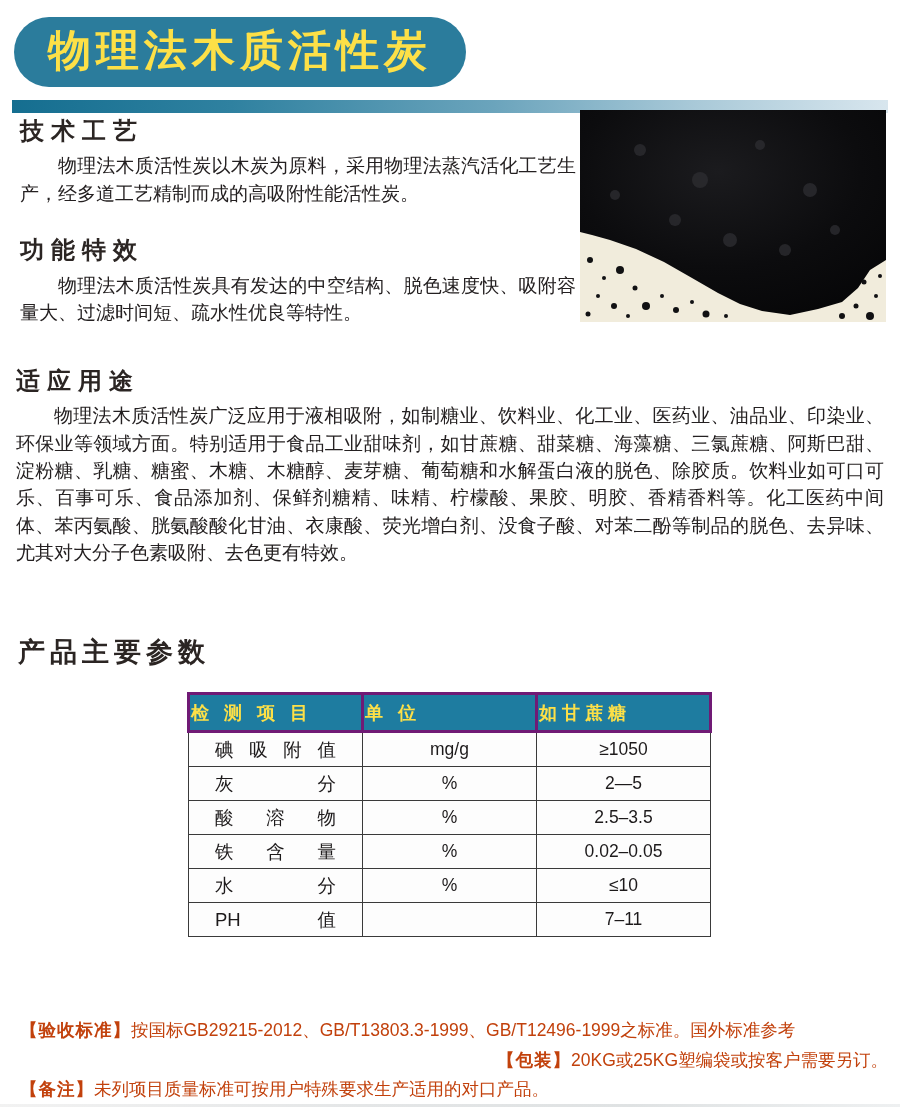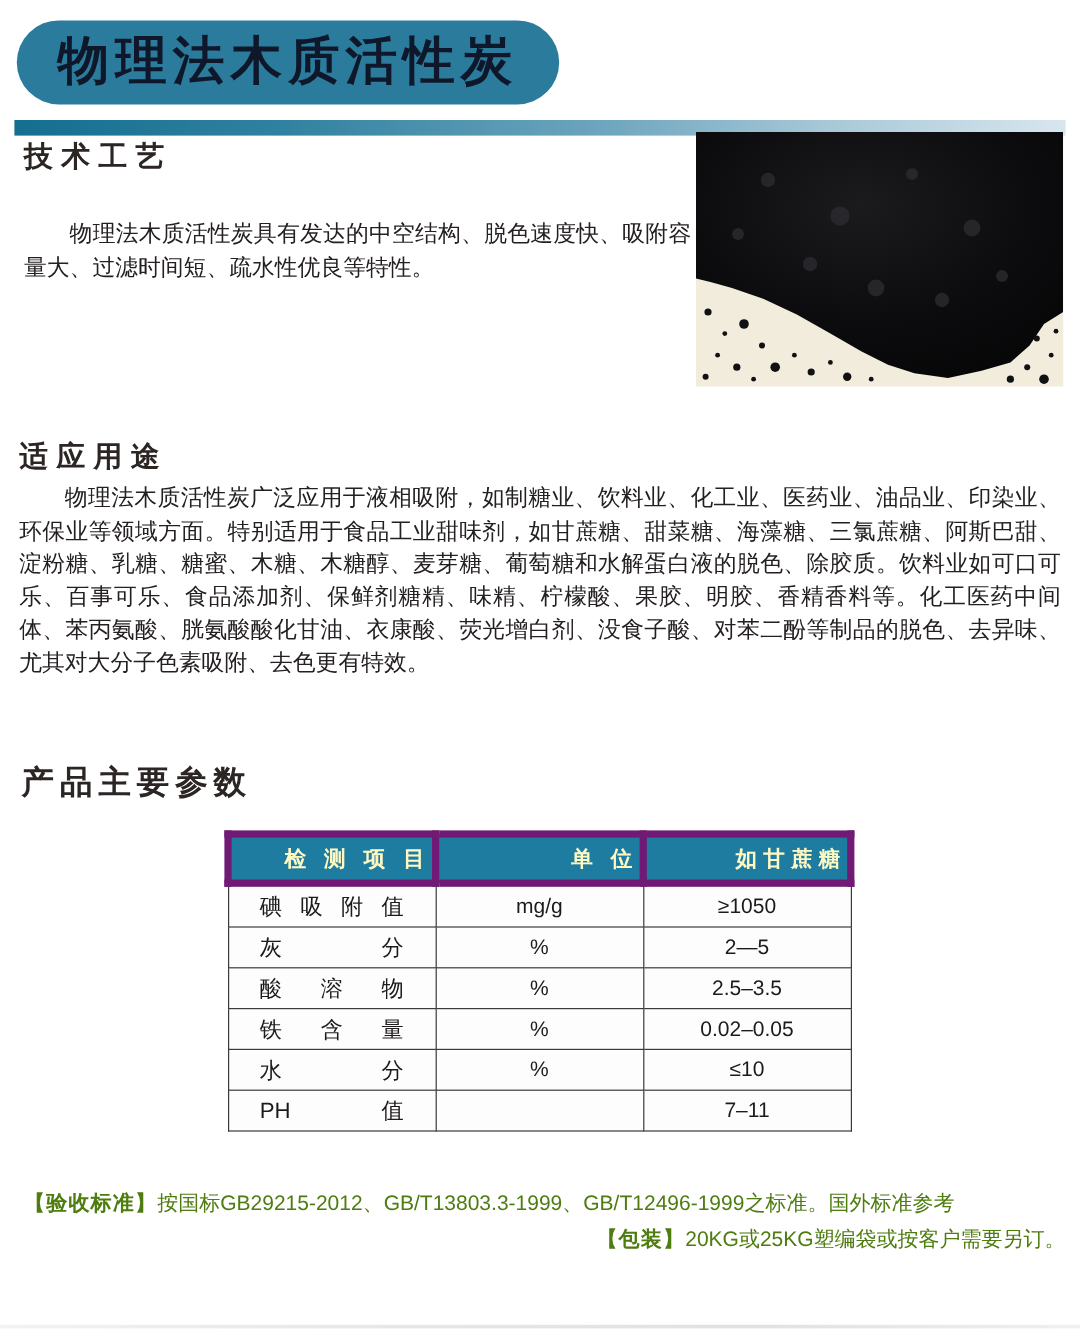--- a/index.html
+++ b/index.html
@@ -8,21 +8,21 @@
     font-family:"Liberation Sans","DejaVu Sans",sans-serif;color:#262220;
     overflow:hidden;
   }
   
   .badge{
     position:absolute;left:14px;top:17px;width:452px;height:70px;
     background:#2b7c9c;border-radius:46px;
     display:flex;align-items:center;justify-content:center;
   }
   .badge span{
-    color:#0f172a;font-size:43px;font-weight:bold;letter-spacing:5px;
+    color:#fde047;font-size:43px;font-weight:bold;letter-spacing:5px;
     white-space:nowrap;transform:translatey(-1px);
   }
   .accent-bar{
     position:absolute;left:12px;top:100px;width:876px;height:13px;
     background:linear-gradient(90deg,#156e90 0%,#2f81a0 25%,#6ba4bc 55%,#a9c9d8 78%,#d8e6ee 100%);
   }
   
   .photo{
     position:absolute;left:580px;top:110px;width:306px;height:212px;
     background:#f1ecdc;overflow:hidden;
@@ -41,33 +41,33 @@
     text-indent:2em;text-align:justify;color:#242021;
   }
   .gap{height:30px;}
   
   .params-h{position:absolute;left:18px;top:638px;}
   table.params{
     position:absolute;left:187px;top:692px;width:525px;
     border-collapse:collapse;table-layout:fixed;
   }
   table.params th{
-    background:#1e7ca0;color:#fef9c3;font-size:18px;font-weight:bold;
-    letter-spacing:5px;height:33px;border:6px solid #701a75;text-align:right;
+    background:#1e7ca0;color:#fde047;font-size:18px;font-weight:bold;
+    letter-spacing:5px;height:33px;border:3px solid #701a75;text-align:left;
   }
   table.params td{
     border:1.5px solid #3a3a3a;height:31px;font-size:17.5px;
     text-align:center;color:#1d1a1b;background:#fdfdfd;
   }
   table.params td.item{
     font-size:18.5px;padding:0 26px;text-align:justify;
     -moz-text-align-last:justify;text-align-last:justify;
   }
   
-  .notes{position:absolute;left:20px;top:989px;width:868px;font-size:17.5px;color:#4d7c0f;}
+  .notes{position:absolute;left:20px;top:1017px;width:868px;font-size:17.5px;color:#c2410c;}
   .note-line{line-height:26px;margin-bottom:3px;white-space:nowrap;}
   .note-line .lbl{font-weight:bold;letter-spacing:1px;}
   .note-indent{padding-left:122px;white-space:nowrap;}
   .note-line.spaced{margin-top:4px;text-align:right;}
   .bottom-rule{
     position:absolute;left:0;bottom:2px;width:900px;height:3px;
     background:linear-gradient(90deg,#f2f2f2,#e4e6e7 40%,#dfe2e3 70%,#eef0f1);
   }
 </style>
 </head>
@@ -122,21 +122,23 @@
         <circle cx="290" cy="206" r="4"></circle>
       <circle cx="296" cy="186" r="2"></circle>
         <circle cx="284" cy="172" r="2.5"></circle>
         <circle cx="300" cy="166" r="2"></circle>
     </g>
   </svg>
 </div>
 
 <div class="left-col">
   <div class="sec-h">技术工艺</div>
+  <p class="sec-p">物理法木质活性炭以木炭为原料，采用物理法蒸汽活化工艺生产，经多道工艺精制而成的高吸附性能活性炭。</p>
   <div class="gap"></div>
+  <div class="sec-h">功能特效</div>
   <p class="sec-p">物理法木质活性炭具有发达的中空结构、脱色速度快、吸附容量大、过滤时间短、疏水性优良等特性。</p>
 </div>
 
 <div class="uses">
   <div class="sec-h">适应用途</div>
   <p class="sec-p">物理法木质活性炭广泛应用于液相吸附，如制糖业、饮料业、化工业、医药业、油品业、印染业、环保业等领域方面。特别适用于食品工业甜味剂，如甘蔗糖、甜菜糖、海藻糖、三氯蔗糖、阿斯巴甜、淀粉糖、乳糖、糖蜜、木糖、木糖醇、麦芽糖、葡萄糖和水解蛋白液的脱色、除胶质。饮料业如可口可乐、百事可乐、食品添加剂、保鲜剂糖精、味精、柠檬酸、果胶、明胶、香精香料等。化工医药中间体、苯丙氨酸、胱氨酸酸化甘油、衣康酸、荧光增白剂、没食子酸、对苯二酚等制品的脱色、去异味、尤其对大分子色素吸附、去色更有特效。</p>
 </div>
 
 <div class="params-h sec-h small">产品主要参数</div>
 
@@ -182,15 +184,18 @@
   </tbody>
 </table>
 
 <div class="notes">
   <div class="note-line">
     <span class="lbl">【验收标准】</span><span>按国标GB29215-2012、GB/T13803.3-1999、GB/T12496-1999之标准。国外标准参考</span>
   </div>
   <div class="note-line spaced">
     <span class="lbl">【包装】</span><span>20KG或25KG塑编袋或按客户需要另订。</span>
   </div>
+  <div class="note-line">
+    <span class="lbl">【备注】</span><span>未列项目质量标准可按用户特殊要求生产适用的对口产品。</span>
+  </div>
 </div>
 
 <div class="bottom-rule"></div>
 
 </body></html>

